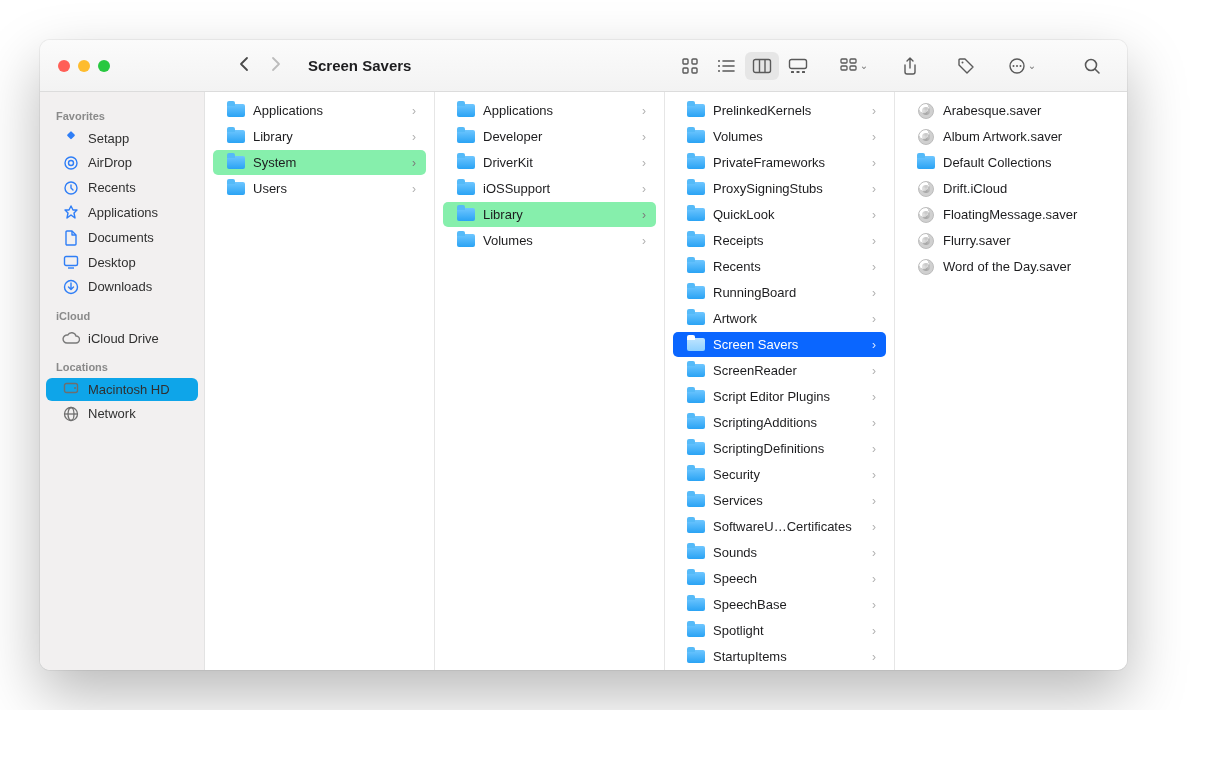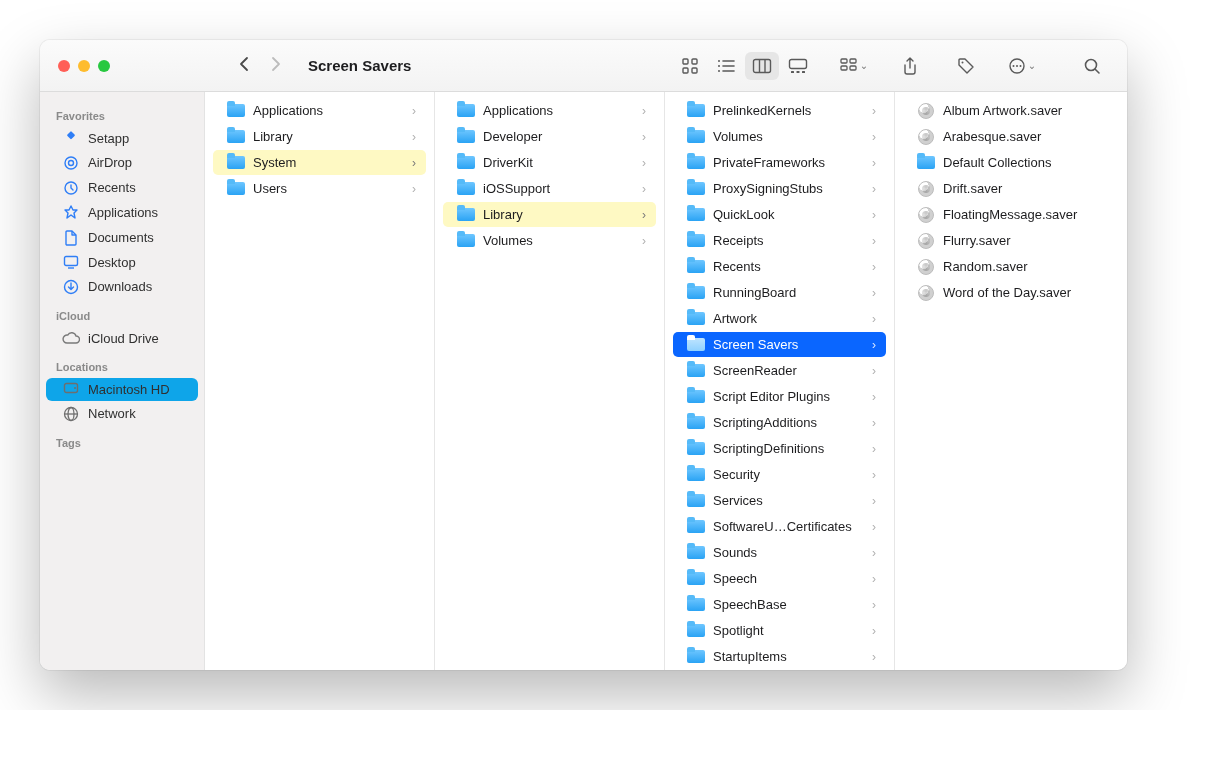--- a/index.html
+++ b/index.html
@@ -120,21 +120,21 @@
     align-items:center;
     gap:8px;
     height:25px;
     padding:0 10px 0 14px;
     border-radius:5px;
     margin:0 8px 1px;
     white-space:nowrap;
   }
   .row .name { flex:1; overflow:hidden; text-overflow:ellipsis; }
   .row .go { color:#b0b0b0; font-size:12px; }
-  .row.path { background:#fef9c3; }
+  .row.path { background:#86efac; }
   .row.path .go { color:#7a7a7a; }
   .row.selected {
     background:#0a66ff;
     color:#fff;
   }
   .row.selected .go { color:rgba(255,255,255,0.85); }
   .ficon { width:18px; height:16px; display:inline-flex; align-items:center; justify-content:center; }
   
   .folder {
     width:18px; height:13px; position:relative;
@@ -369,21 +369,20 @@
         <div class="sb-item">
           <span class="sb-icon gray">
             <svg width="16" height="16" viewBox="0 0 16 16" fill="none" stroke="#6e6e6e" stroke-width="1.3">
               <circle cx="8" cy="8" r="6.5"></circle>
               <ellipse cx="8" cy="8" rx="3" ry="6.5"></ellipse>
               <line x1="1.5" y1="8" x2="14.5" y2="8"></line>
             </svg>
           </span>
           <span>Network</span>
         </div>
-        <div class="sb-head">Tags</div>
       </div>
 
     <div class="columns" id="columns">
         <div class="col col1">
           <div class="row">
             <span class="ficon">
               <span class="folder"></span>
             </span>
             <span class="name">Applications</span>
             <span class="go">›</span>
@@ -608,57 +607,51 @@
             </span>
             <span class="name">StartupItems</span>
             <span class="go">›</span>
           </div>
         </div>
         <div class="col col4">
           <div class="row">
             <span class="ficon">
               <span class="fileicon"></span>
             </span>
+            <span class="name">Arabesque.saver</span>
+          </div>
+          <div class="row">
+            <span class="ficon">
+              <span class="fileicon"></span>
+            </span>
             <span class="name">Album Artwork.saver</span>
           </div>
           <div class="row">
             <span class="ficon">
+              <span class="folder"></span>
+            </span>
+            <span class="name">Default Collections</span>
+          </div>
+          <div class="row">
+            <span class="ficon">
               <span class="fileicon"></span>
             </span>
-            <span class="name">Arabesque.saver</span>
-          </div>
-          <div class="row">
-            <span class="ficon">
-              <span class="folder"></span>
-            </span>
-            <span class="name">Default Collections</span>
+            <span class="name">Drift.iCloud</span>
           </div>
           <div class="row">
             <span class="ficon">
               <span class="fileicon"></span>
             </span>
-            <span class="name">Drift.saver</span>
+            <span class="name">FloatingMessage.saver</span>
           </div>
           <div class="row">
             <span class="ficon">
               <span class="fileicon"></span>
             </span>
-            <span class="name">FloatingMessage.saver</span>
-          </div>
-          <div class="row">
-            <span class="ficon">
-              <span class="fileicon"></span>
-            </span>
             <span class="name">Flurry.saver</span>
-          </div>
-          <div class="row">
-            <span class="ficon">
-              <span class="fileicon"></span>
-            </span>
-            <span class="name">Random.saver</span>
           </div>
           <div class="row">
             <span class="ficon">
               <span class="fileicon"></span>
             </span>
             <span class="name">Word of the Day.saver</span>
           </div>
         </div>
       </div>
 

